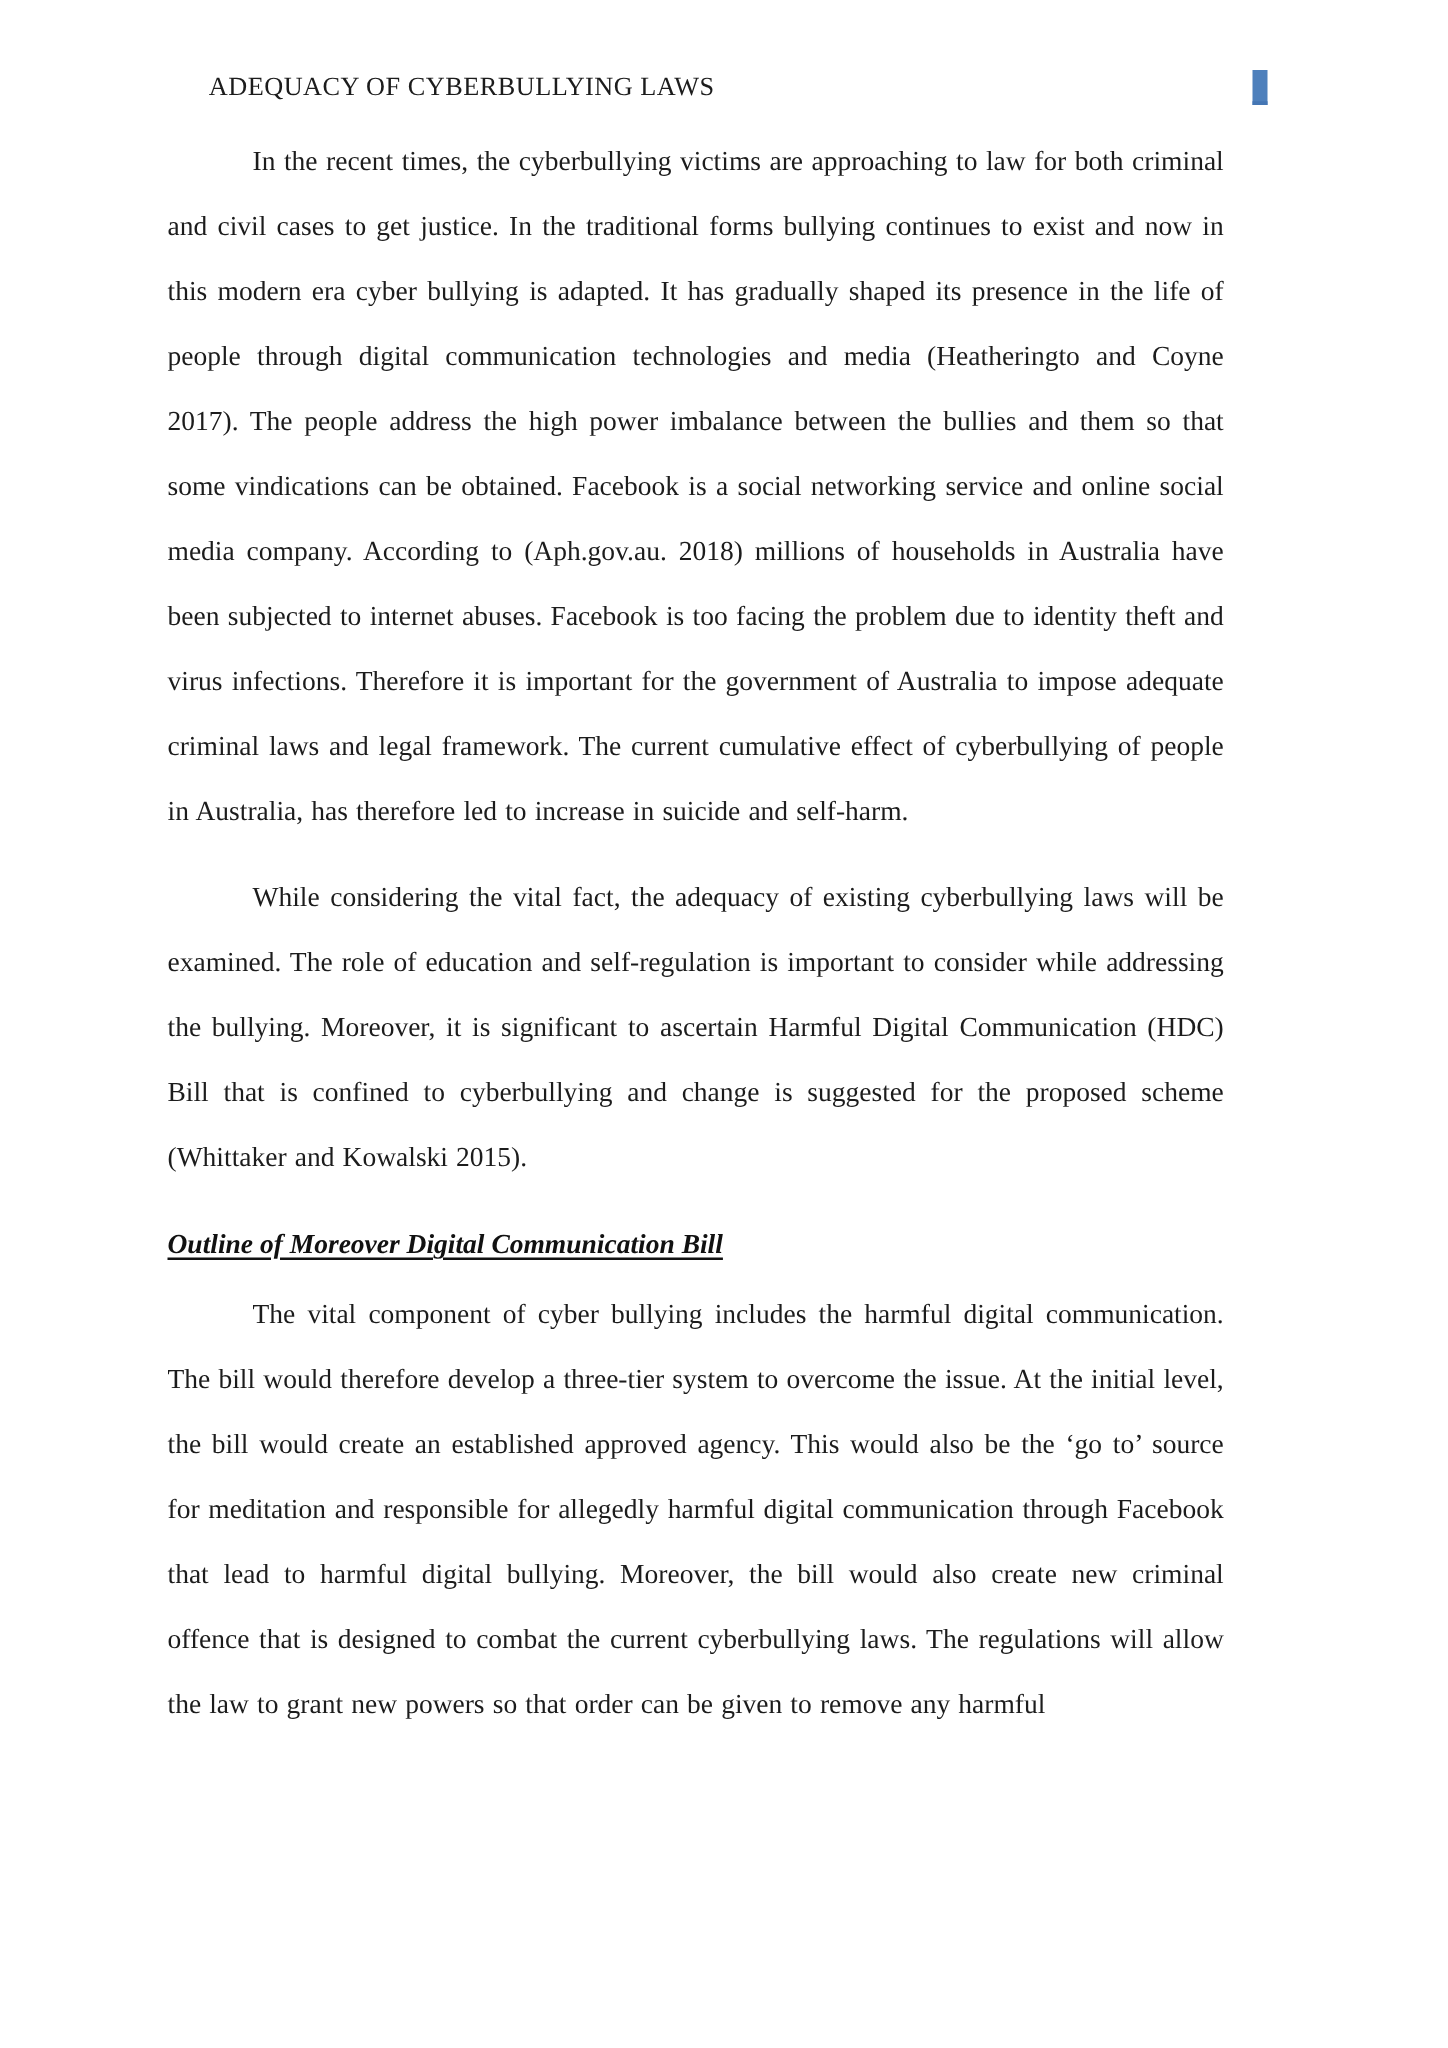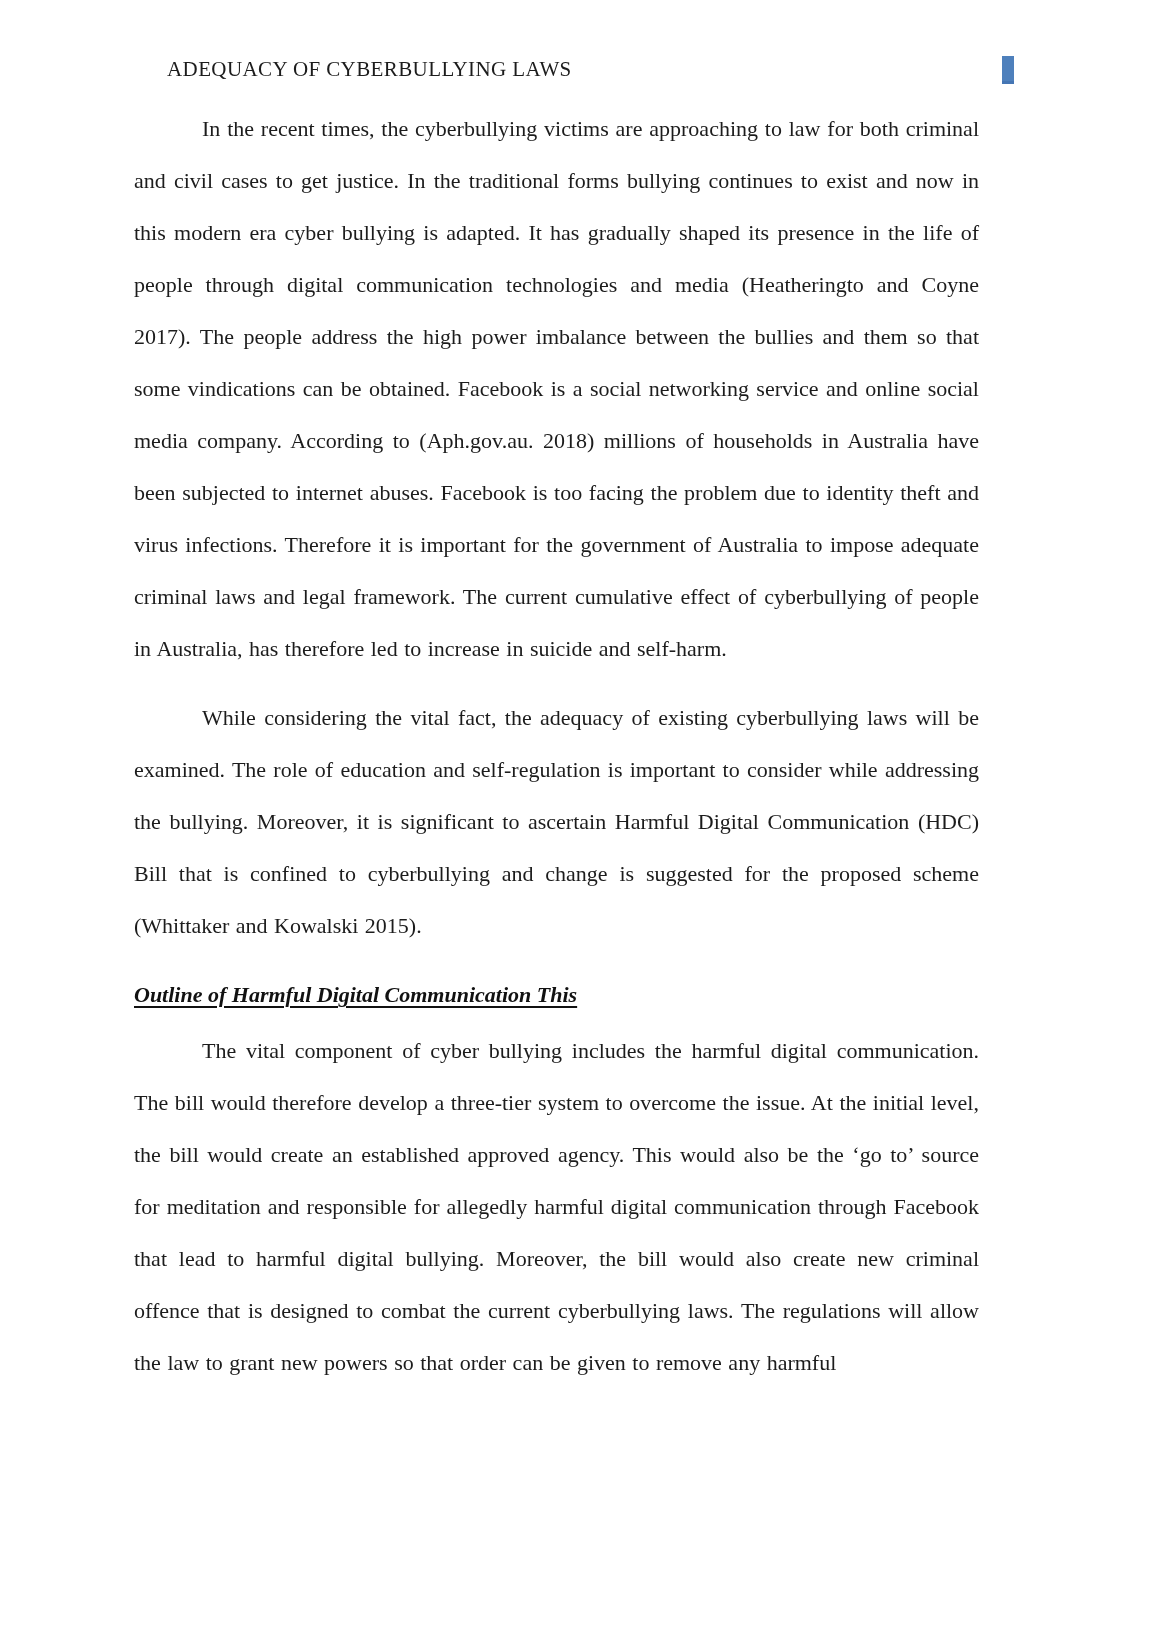--- a/index.html
+++ b/index.html
@@ -80,18 +80,18 @@
   <div class="page-num-box">
     <span class="num">1</span>
   </div>
 
   <div class="content">
 
     <p class="para">In the recent times, the cyberbullying victims are approaching to law for both criminal and civil cases to get justice.  In the traditional forms bullying continues to exist and now in this modern era cyber bullying is adapted. It has gradually shaped its presence in the life of people through digital communication technologies and media (Heatheringto and Coyne 2017). The people address the high power imbalance between the bullies and them so that some vindications can be obtained. Facebook is a social networking service and online social media company. According to (Aph.gov.au. 2018) millions of households in Australia have been subjected to internet abuses. Facebook is too facing the problem due to identity theft and virus infections. Therefore it is important for the government of Australia to impose adequate criminal laws and legal framework.  The current cumulative effect of cyberbullying of people in Australia, has therefore led to increase in suicide and self-harm.</p>
 
     <p class="para">While considering the vital fact, the adequacy of existing cyberbullying laws will be examined. The role of education and self-regulation is important to consider while addressing the bullying. Moreover, it is significant to ascertain Harmful Digital Communication (HDC) Bill that is confined to cyberbullying and change is suggested for the proposed scheme (Whittaker and Kowalski 2015).</p>
 
-    <h2 class="section-heading">Outline of Harmful Digital Communication This</h2>
+    <h2 class="section-heading">Outline of Moreover Digital Communication Bill</h2>
 
     <p class="para">The vital component of cyber bullying includes the harmful digital communication. The bill would therefore develop a three-tier system to overcome the issue. At the initial level, the bill would create an established approved agency. This would also be the ‘go to’ source for meditation and responsible for allegedly harmful digital communication through Facebook that lead to harmful digital bullying. Moreover, the bill would also create new criminal offence that is designed to combat the current cyberbullying laws. The regulations will allow the law to grant new powers so that order can be given to remove any harmful</p>
 
   </div>
 </div>
 
 </body></html>

